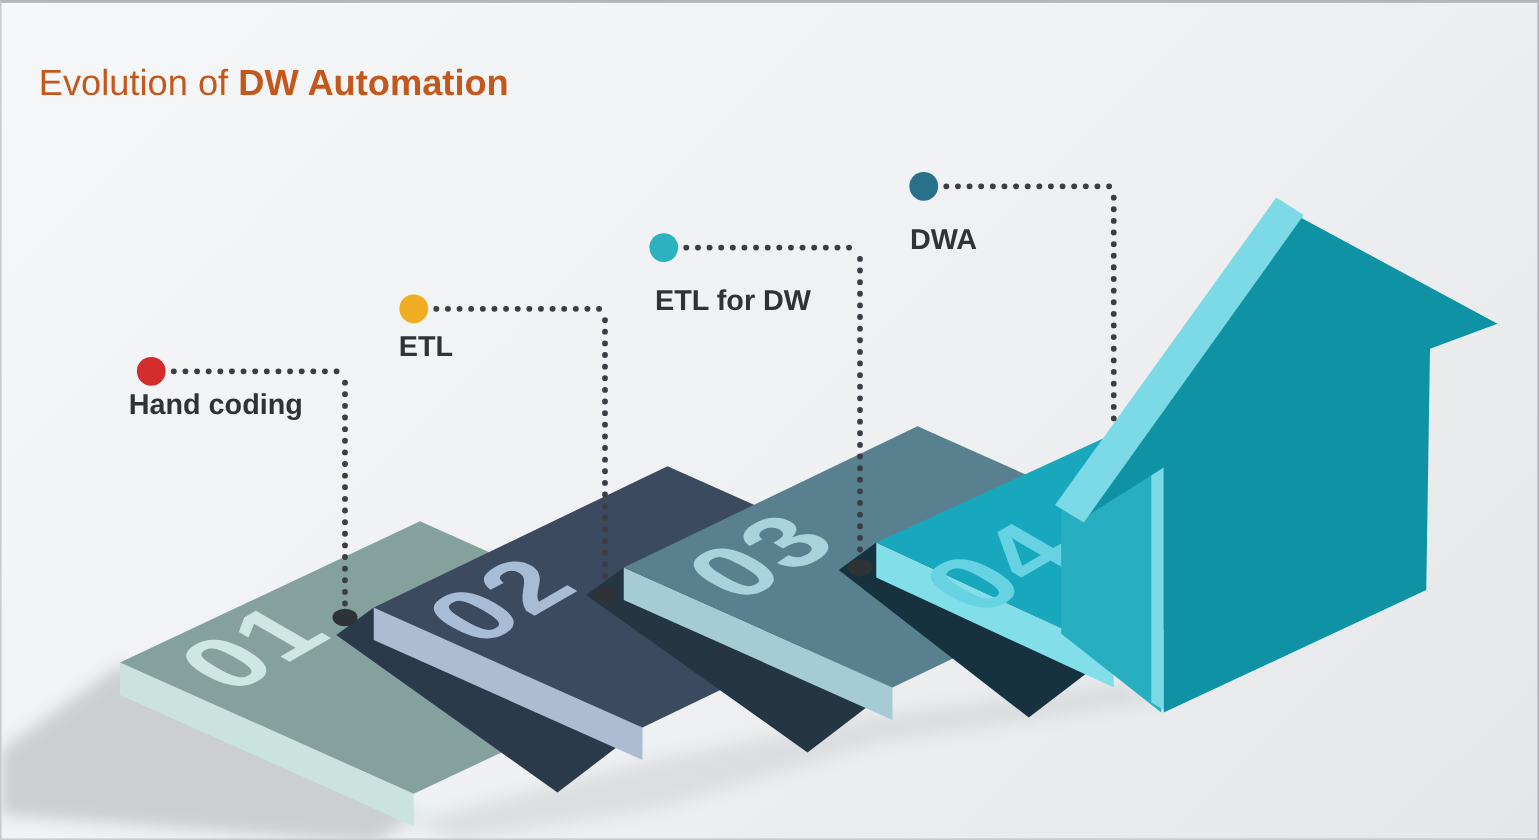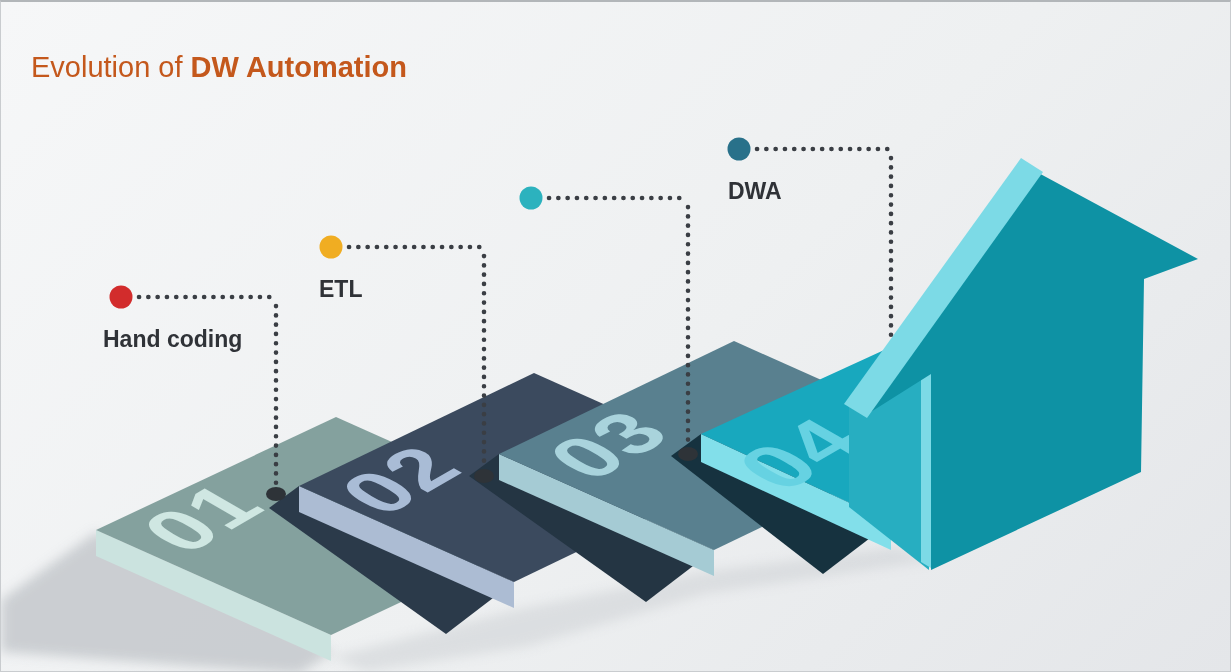--- a/index.html
+++ b/index.html
@@ -21,22 +21,22 @@
     color:#C4581C;
     white-space:nowrap;
   }
   .title .t-reg{font-weight:400;}
   .title .t-bold{font-weight:700;}
   .m-label{
     position:absolute;
     font-size:23px;font-weight:700;color:#2F3237;
     white-space:nowrap;
   }
-  .lbl-0{left:102px;top:324px;}
-  .lbl-1{left:318px;top:274px;}
+  .lbl-0{left:102px;top:308px;}
+  .lbl-1{left:318px;top:262px;}
   .lbl-2{left:523px;top:225px;}
   .lbl-3{left:727px;top:176px;text-align:right;}
   .step-num{
     font-family:"Liberation Sans", sans-serif;
     font-weight:700;
     letter-spacing:2px;
   }
 </style>
 </head>
 <body>
@@ -113,15 +113,16 @@
       <circle cx="738" cy="147" r="11.5" fill="#29718A"></circle>
     </g>
   </svg>
 
   <div class="title">
     <span class="t-reg">Evolution of </span><span class="t-bold">DW Automation</span>
   </div>
 
   <div class="m-label lbl-0">Hand coding</div>
   <div class="m-label lbl-1">ETL</div>
+  <div class="m-label lbl-2">ETL for DW</div>
   <div class="m-label lbl-3">DWA</div>
 
 </div>
 
 </body></html>

